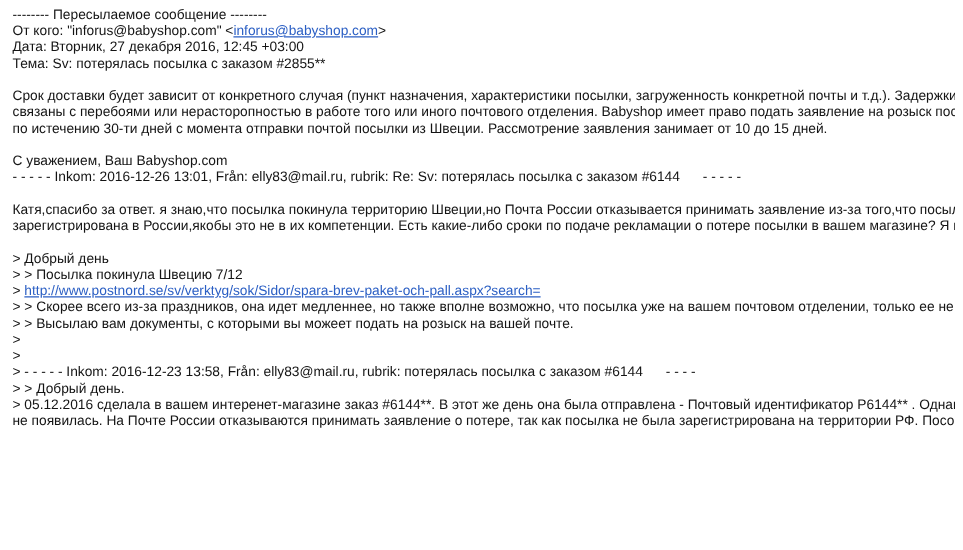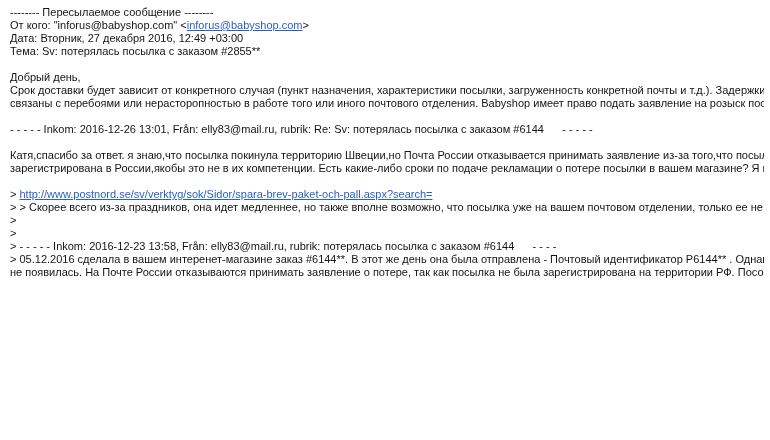--- a/index.html
+++ b/index.html
@@ -14,38 +14,43 @@
   a.link{color:var(--link,#2b5fc4);text-decoration:underline;cursor:pointer;text-align:right;}
 </style>
 </head>
 <body>
 
 <div class="email-view">
   <div class="line">-------- Пересылаемое сообщение --------</div>
 
   <div class="line"><span>От кого: "inforus@babyshop.com" &lt;</span><a href="#" class="link">inforus@babyshop.com</a><span>&gt;</span></div>
 
-  <div class="line">Дата: Вторник, 27 декабря 2016, 12:49 +03:00</div>
+  <div class="line">Дата: Вторник, 27 декабря 2016, 12:45 +03:00</div>
   <div class="line">Тема: Sv: потерялась посылка с заказом #2855**</div>
   <div class="line"></div>
 
-  <div class="line">Добрый день,</div>
   <div class="line">Срок доставки будет зависит от конкретного случая (пункт назначения, характеристики посылки, загруженность конкретной почты и т.д.). Задержки в большинстве случаев</div>
   <div class="line">связаны с перебоями или нерасторопностью в работе того или иного почтового отделения. Babyshop имеет право подать заявление на розыск посылки в почту Швеции только</div>
+  <div class="line">по истечению 30-ти дней с момента отправки почтой посылки из Швеции. Рассмотрение заявления занимает от 10 до 15 дней.</div>
   <div class="line"></div>
 
+  <div class="line">С уважением, Ваш Babyshop.com</div>
   <div class="line">- - - - - Inkom: 2016-12-26 13:01, Från: elly83@mail.ru, rubrik: Re: Sv: потерялась посылка с заказом #6144      - - - - -</div>
   <div class="line"></div>
 
   <div class="line">Катя,спасибо за ответ. я знаю,что посылка покинула территорию Швеции,но Почта России отказывается принимать заявление из-за того,что посылка не была</div>
   <div class="line">зарегистрирована в России,якобы это не в их компетенции. Есть какие-либо сроки по подаче рекламации о потере посылки в вашем магазине? Я готова подождать,но</div>
   <div class="line"></div>
 
+  <div class="line">&gt; Добрый день</div>
+  <div class="line">&gt; &gt; Посылка покинула Швецию 7/12</div>
 
   <div class="line"><span>&gt; </span><a href="#" class="link">http://www.postnord.se/sv/verktyg/sok/Sidor/spara-brev-paket-och-pall.aspx?search=</a></div>
 
   <div class="line">&gt; &gt; Скорее всего из-за праздников, она идет медленнее, но также вполне возможно, что посылка уже на вашем почтовом отделении, только ее не зарегистрировали. Такое</div>
+  <div class="line">&gt; &gt; Высылаю вам документы, с которыми вы можеет подать на розыск на вашей почте.</div>
   <div class="line">&gt;</div>
   <div class="line">&gt;</div>
   <div class="line">&gt; - - - - - Inkom: 2016-12-23 13:58, Från: elly83@mail.ru, rubrik: потерялась посылка с заказом #6144      - - - -</div>
+  <div class="line">&gt; &gt; Добрый день.</div>
   <div class="line">&gt; 05.12.2016 сделала в вашем интеренет-магазине заказ #6144**. В этот же день она была отправлена - Почтовый идентификатор P6144** . Однако на территории России она</div>
   <div class="line">не появилась. На Почте России отказываются принимать заявление о потере, так как посылка не была зарегистрирована на территории РФ. Посоветовали обратиться к вам.</div>
 </div>
 
 </body></html>

